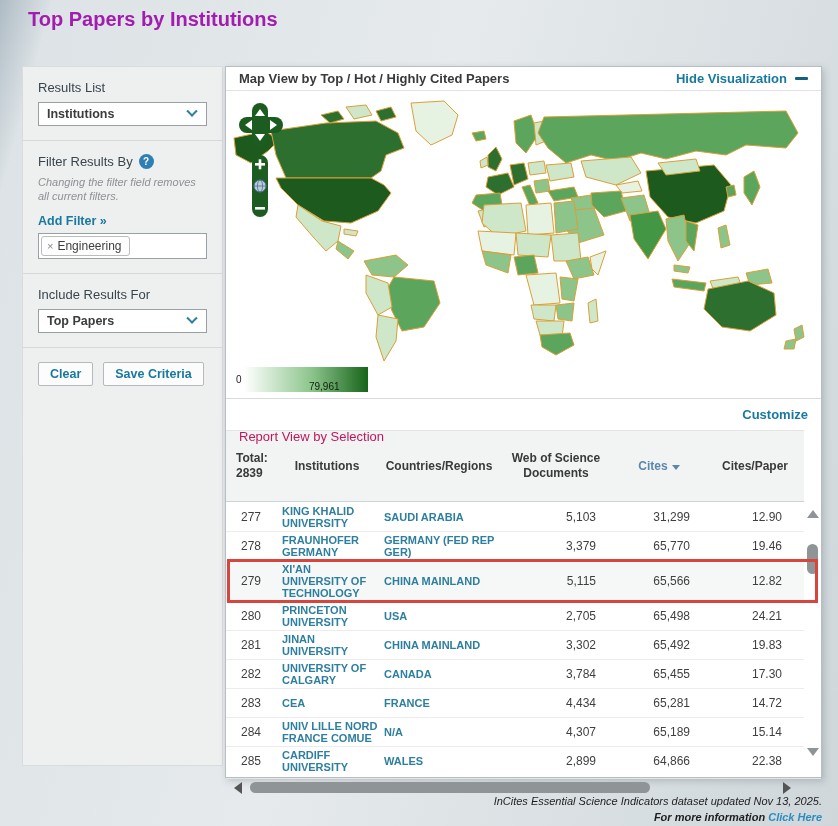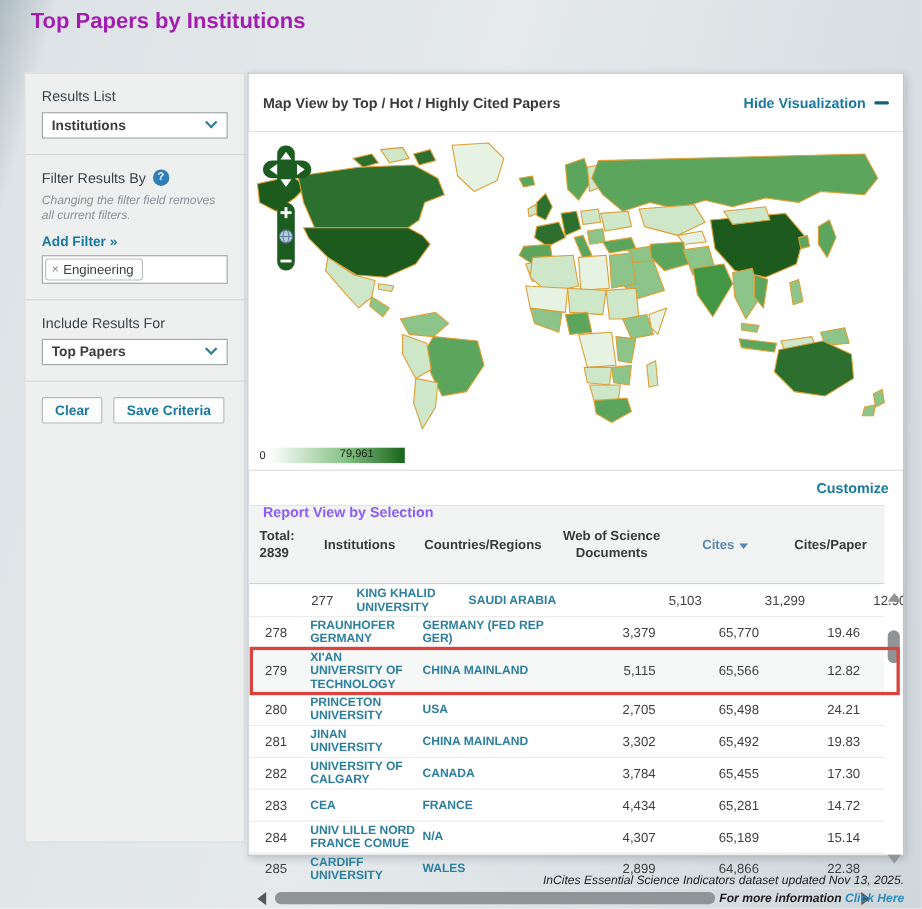--- a/index.html
+++ b/index.html
@@ -33,53 +33,53 @@
   .tag { display:inline-flex; align-items:center; gap:4px; border:1px solid #b9bdbf; border-radius:3px;
     background:#fdfdfd; padding:2px 7px 2px 5px; font-size:12px; color:#3e3e3e; cursor:pointer; }
   .tag .x { color:#8a8a8a; font-size:11px; }
   .btnrow { padding:14px 15px; display:flex; gap:10px; }
   .btn { background:#fcfcfc; border:1px solid #b3b9bc; border-radius:2px; color:#1879a0;
     font-size:12.5px; font-weight:bold; padding:4px 11px; cursor:pointer; }
 
   
   .panel { position:absolute; left:225px; top:66px; width:597px; height:712px; background:#fff;
     border:1px solid #b7bec2; box-shadow:2px 3px 7px rgba(60,70,80,.25); }
-  .panel-head { height:53px; display:flex; align-items:center; justify-content:space-between;
+  .panel-head { height:24px; display:flex; align-items:center; justify-content:space-between;
     padding:0 13px; border-bottom:1px solid #e2e2e2; }
   .panel-head-title { font-size:13px; font-weight:bold; color:#3a3a3a; }
   .hidelink { display:flex; align-items:center; gap:8px; font-size:13px; font-weight:bold; color:#1879a0; cursor:pointer; }
   .minus { width:13px; height:3px; background:#17607d; border-radius:1px; display:inline-block; }
 
   
   .maparea { position:relative; height:308px; background:#fff; border-bottom:1px solid #dadada; overflow:hidden; }
   .map-svg { position:absolute; left:0; top:2px; }
   .ctrl-svg { position:absolute; left:12px; top:12px; }
   .legend { position:absolute; left:10px; bottom:6px; display:flex; align-items:center; }
   .legend .zero { font-size:10px; color:#222; margin-right:2px; }
-  .legbar { width:124px; height:14px; background:linear-gradient(to right,#ffffff 0%,#8bc48a 55%,#17641a 100%);
-    display:flex; align-items:flex-start; justify-content:flex-end; }
+  .legbar { width:124px; height:25px; background:linear-gradient(to right,#ffffff 0%,#8bc48a 55%,#17641a 100%);
+    display:flex; align-items:flex-end; justify-content:flex-end; }
   .legbar span { font-size:10px; color:#101f10; padding-right:28px; }
 
   
   .report-head { height:31px; display:flex; align-items:center; justify-content:space-between; padding:0 13px; }
-  .report-title { font-size:13px; font-weight:bold; color:#8b5cf6;margin-top:44px; }
+  .report-title { font-size:13px; font-weight:normal; color:#be185d;margin-top:44px; }
   .customize { font-size:13px; font-weight:bold; color:#1879a0; cursor:pointer; }
   .grid { display:grid; grid-template-columns:50px 102px 122px 112px 94px 98px; width:578px; }
   .thead { background:#f2f3f3; border-top:1px solid #e4e4e4; border-bottom:1px solid #ccd4d8;
     min-height:38px; align-items:center; padding:20px 0; }
   .th { font-size:12px; font-weight:bold; color:#3a3a3a; text-align:center; line-height:1.25; }
   .th.total { text-align:left; padding-left:10px; }
   .th.cites { color:#5b87ae; cursor:pointer; }
   .tri-down-sm { display:inline-block; width:0; height:0; border-left:4px solid transparent;
     border-right:4px solid transparent; border-top:5px solid #5b87ae; margin-left:4px; }
 
   .tbody { position:relative; height:276px; overflow:hidden; }
   .row { position:relative; display:grid; grid-template-columns:50px 102px 122px 112px 94px 98px;
     width:578px; min-height:29px; align-items:center; border-top:1px solid #ececec; padding:2px 0; }
-  .row:first-child { border-top:none;padding-left:42px; }
+  .row:first-child { border-top:none; }
   .row.highlight { background:#f6f7f7; }
   .row.highlight::after { content:''; position:absolute; left:1px; right:-14px; top:-2px; bottom:-2px;
     border:3px solid #d8453e; pointer-events:none; z-index:5; }
   .c-rank { font-size:12px; color:#3f3f3f; text-align:center; }
   .c-inst, .c-country { font-size:11px; font-weight:bold; color:#2d7f9f; line-height:12px;
     padding-left:6px; text-transform:uppercase; cursor:pointer; }
   .c-wos, .c-cites, .c-cpp { font-size:12px; color:#3f3f3f; text-align:right; }
   .c-wos { padding-right:16px; } .c-cites { padding-right:16px; } .c-cpp { padding-right:22px; }
 
   

